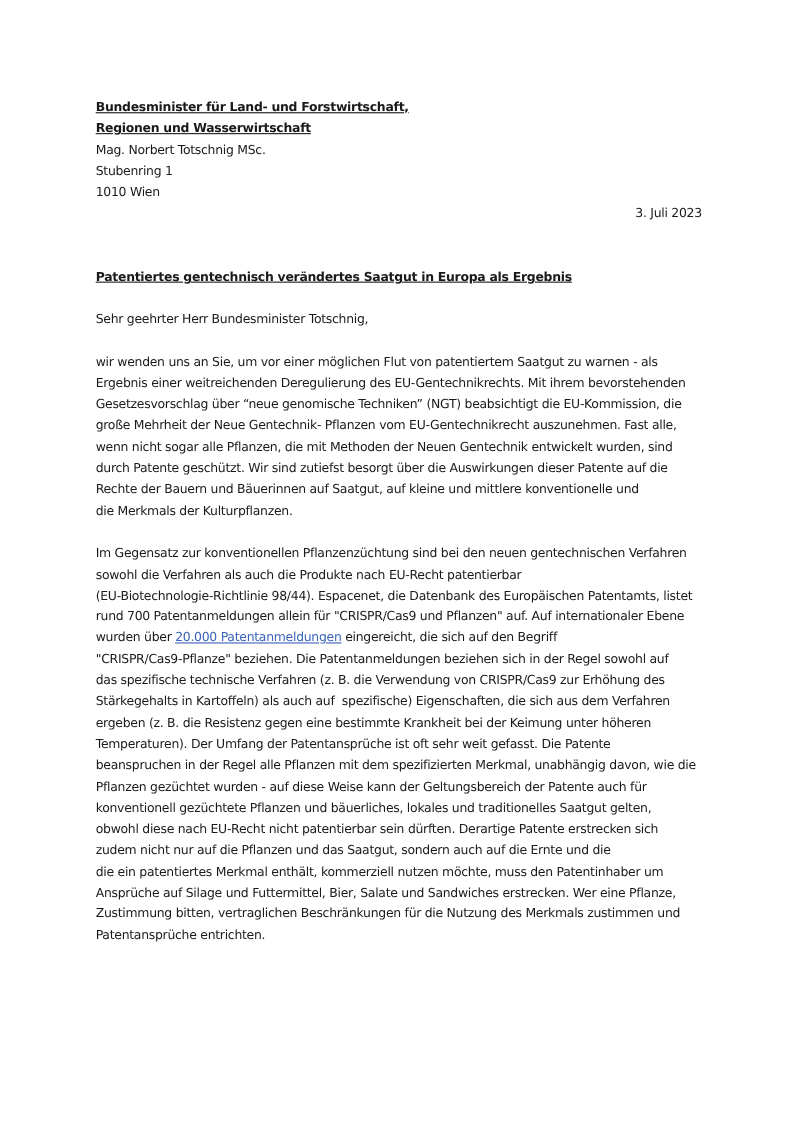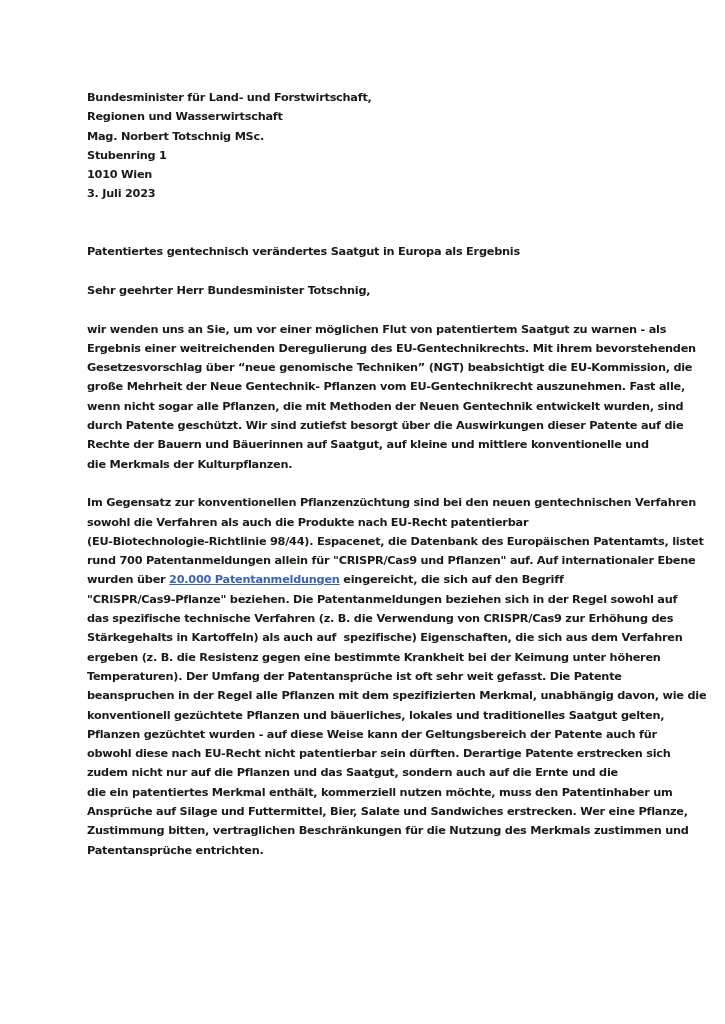--- a/index.html
+++ b/index.html
@@ -2,23 +2,23 @@
 <html><head>
 <meta charset="utf-8">
 <style>
   html, body { margin: 0; padding: 0; background: #ffffff; }
   body { width: 725px; height: 1024px; position: relative; overflow: hidden; }
   .page {
     position: absolute; left: 87px; top: 88px; width: 551px;
     font-family: "DejaVu Sans", sans-serif;
     font-size: 11.3px; color: #1a1a1a; letter-spacing: -0.25px;
   }
-  .line { height: 19.3px; line-height: 19.3px; white-space: nowrap; font-weight: bold; }
-  .bold { font-weight: bold; }
-  .right { text-align: left; }
+  .line { height: 19.3px; line-height: 19.3px; white-space: nowrap; }
+  .bold { font-weight: bold; text-decoration: underline; }
+  .right { text-align: right; }
   .gap { height: 19.3px; }
   a.link { color: #3a63b8; text-decoration: underline; margin-top: 12px; }
 </style>
 </head>
 <body>
 
 <div class="page">
   <div>
     <div class="line bold">Bundesminister für Land- und Forstwirtschaft,</div>
     <div class="line bold">Regionen und Wasserwirtschaft</div>
@@ -57,22 +57,22 @@
     <div class="line">sowohl die Verfahren als auch die Produkte nach EU-Recht patentierbar</div>
     <div class="line">(EU-Biotechnologie-Richtlinie 98/44). Espacenet, die Datenbank des Europäischen Patentamts, listet</div>
     <div class="line">rund 700 Patentanmeldungen allein für "CRISPR/Cas9 und Pflanzen" auf. Auf internationaler Ebene</div>
     <div class="line"><span style="white-space:pre">wurden über </span><a class="link" href="#">20.000 Patentanmeldungen</a><span style="white-space:pre"> eingereicht, die sich auf den Begriff</span></div>
     <div class="line">"CRISPR/Cas9-Pflanze" beziehen. Die Patentanmeldungen beziehen sich in der Regel sowohl auf</div>
     <div class="line">das spezifische technische Verfahren (z. B. die Verwendung von CRISPR/Cas9 zur Erhöhung des</div>
     <div class="line" style="white-space:pre">Stärkegehalts in Kartoffeln) als auch auf  spezifische) Eigenschaften, die sich aus dem Verfahren</div>
     <div class="line">ergeben (z. B. die Resistenz gegen eine bestimmte Krankheit bei der Keimung unter höheren</div>
     <div class="line">Temperaturen). Der Umfang der Patentansprüche ist oft sehr weit gefasst. Die Patente</div>
     <div class="line">beanspruchen in der Regel alle Pflanzen mit dem spezifizierten Merkmal, unabhängig davon, wie die</div>
+    <div class="line">Pflanzen gezüchtet wurden - auf diese Weise kann der Geltungsbereich der Patente auch für</div>
     <div class="line">konventionell gezüchtete Pflanzen und bäuerliches, lokales und traditionelles Saatgut gelten,</div>
-    <div class="line">Pflanzen gezüchtet wurden - auf diese Weise kann der Geltungsbereich der Patente auch für</div>
     <div class="line">obwohl diese nach EU-Recht nicht patentierbar sein dürften. Derartige Patente erstrecken sich</div>
     <div class="line">zudem nicht nur auf die Pflanzen und das Saatgut, sondern auch auf die Ernte und die</div>
     <div class="line">die ein patentiertes Merkmal enthält, kommerziell nutzen möchte, muss den Patentinhaber um</div>
     <div class="line">Ansprüche auf Silage und Futtermittel, Bier, Salate und Sandwiches erstrecken. Wer eine Pflanze,</div>
     <div class="line">Zustimmung bitten, vertraglichen Beschränkungen für die Nutzung des Merkmals zustimmen und</div>
     <div class="line">Patentansprüche entrichten.</div>
   </div>
 </div>
 
 </body></html>

